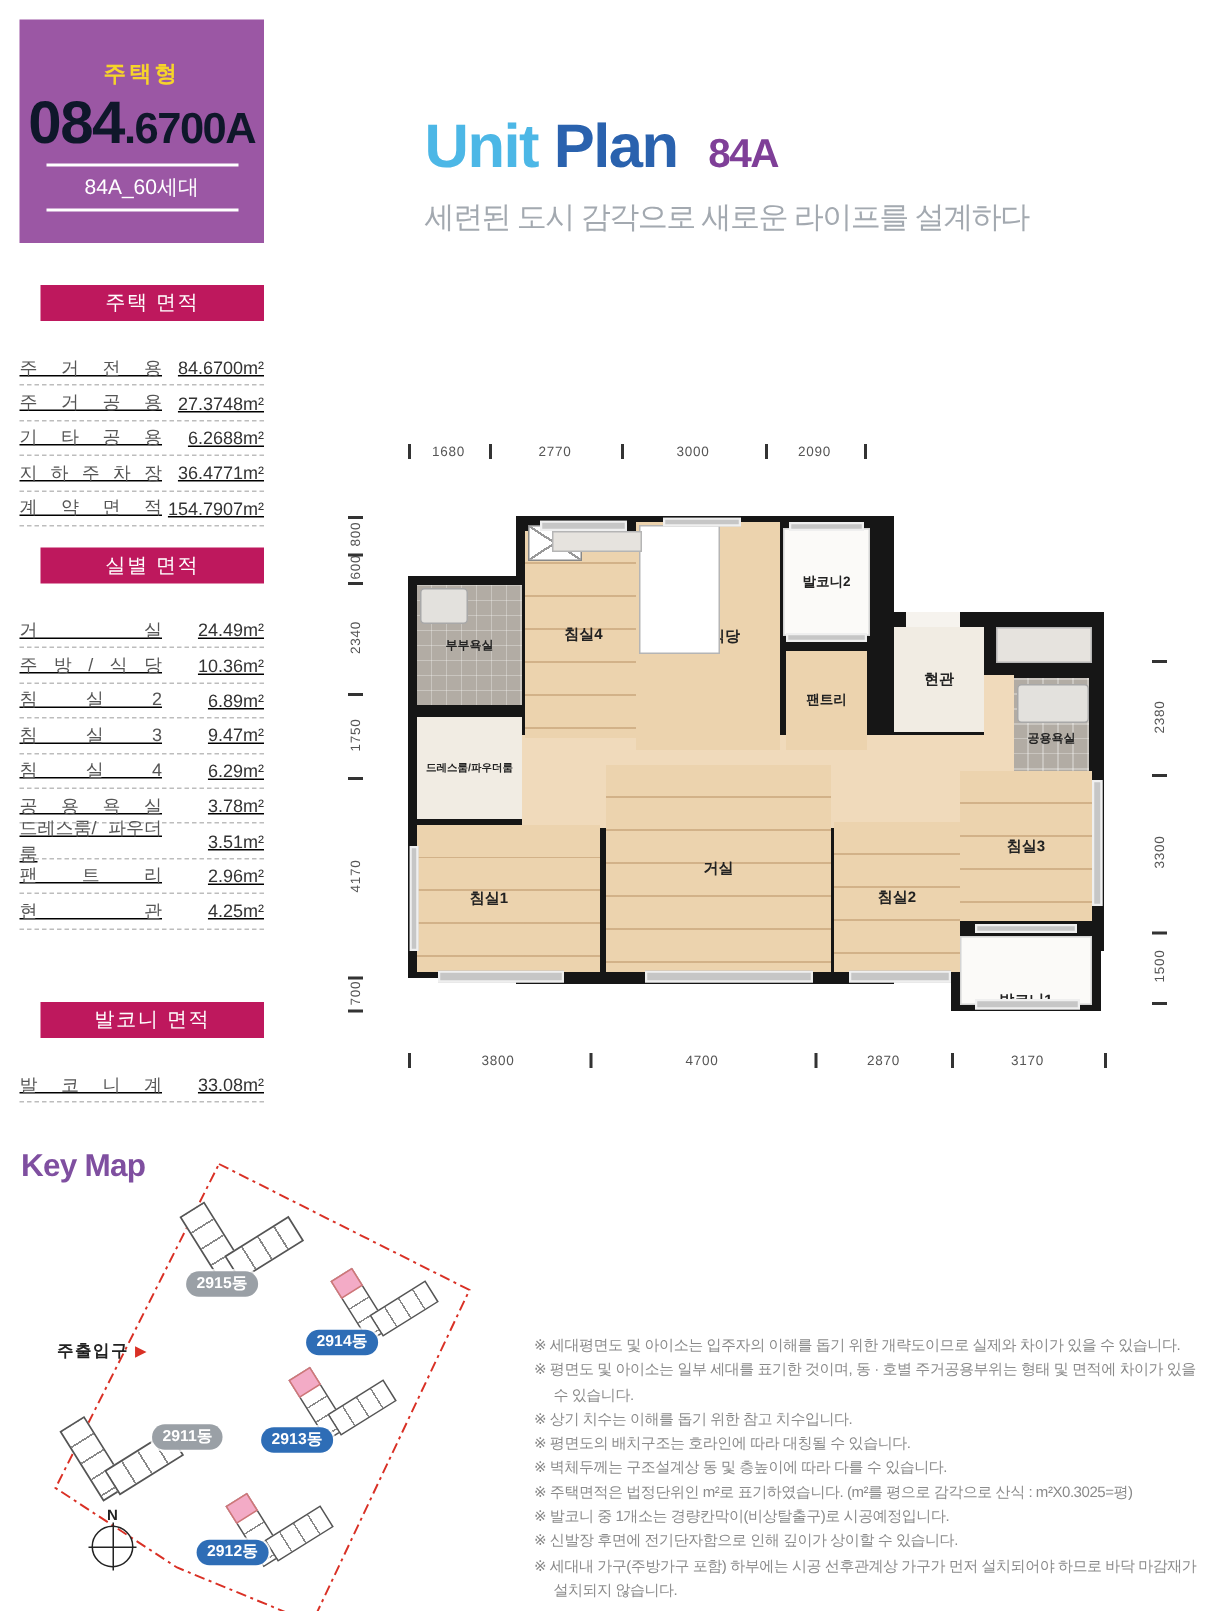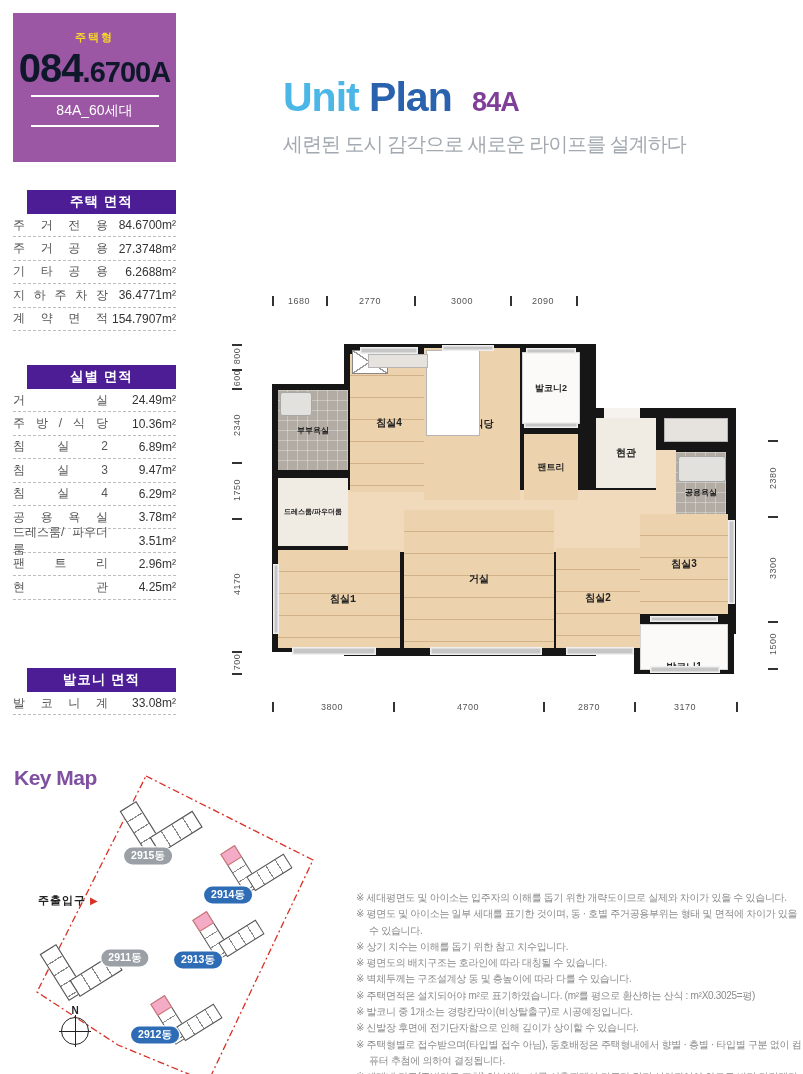--- a/index.html
+++ b/index.html
@@ -1,38 +1,38 @@
 <!DOCTYPE html>
 <html><head>
 <meta charset="utf-8">
 <style>
   html,body{margin:0;padding:0;}
   body{width:803px;height:1074px;position:relative;background:#fff;overflow:hidden;
        font-family:"Liberation Sans","DejaVu Sans",sans-serif;}
   .abs{position:absolute;}
   
   .badge{left:13px;top:13px;width:163px;height:149px;background:#9b57a4;text-align:center;}
-  .badge-type{margin-top:17px;color:#f6d42a;font-size:11px;font-weight:bold;letter-spacing:2px;}
+  .badge-type{margin-top:27px;color:#f6d42a;font-size:15px;font-weight:bold;letter-spacing:2px;}
   .badge-code{margin-top:2px;color:#0f172a;font-weight:bold;line-height:1.05;}
   .badge-code .big{font-size:40px;letter-spacing:-1px;}
   .badge-code .small{font-size:29px;letter-spacing:-1px;}
   .badge-sep{width:128px;height:2px;background:#fff;margin:6px auto 0;}
   .badge-units{color:#fff;font-size:14px;padding:5px 0 0;}
   .badge-sep2{width:128px;height:2px;background:#fff;margin:5px auto 0;}
   
   .main-title{left:283px;top:74px;font-size:41px;font-weight:bold;letter-spacing:-1px;}
   .t-unit{color:#4cb7e6;}
   .t-plan{color:#2a62ae;}
   .t-code{color:#7f3f98;font-size:27px;font-weight:bold;margin-left:10px;}
   .subtitle{left:283px;top:131px;font-size:20px;color:#a3a9b0;letter-spacing:-1px;}
   
   .area-table{left:13px;width:163px;}
-  .at-header{margin-left:14px;height:24px;line-height:24px;background:#4c1d95;color:#fff;
-             text-align:center;font-size:13.5px;font-weight:bold;letter-spacing:1px;}
-  .at-body{margin-top:0;}
+  .at-header{margin-left:14px;height:24px;line-height:24px;background:#be185d;color:#fff;
+             text-align:center;font-size:13.5px;font-weight:normal;letter-spacing:1px;}
+  .at-body{margin-top:20px;text-decoration:underline;}
   .at-row{display:flex;justify-content:space-between;align-items:center;height:22.4px;
           border-bottom:1px dashed #bdbdbd;font-size:12px;}
   .at-label{color:#555;width:95px;text-align:justify;text-align-last:justify;}
   .at-value{color:#333;}
   
   #plan{left:272px;top:344px;width:464px;height:332px;}
   .wall{position:absolute;background:#161616;}
   .room{position:absolute;}
   .wood{background:#ecd3ae;}
   .wood2{background:#f0dabb;}
@@ -203,21 +203,21 @@
     <div class="room-label" style="left: 279px; top: 123px; font-size: 9px;">팬트리</div>
     <div class="room light" style="left: 324px; top: 74px; width: 60px; height: 70px;"></div>
     <div class="room-label" style="left: 354px; top: 109px; font-size: 10px;">현관</div>
     <div class="room tile" style="left: 404px; top: 108px; width: 50px; height: 80px;"></div>
     <div class="room-label" style="left: 429px; top: 148px; font-size: 8px;">공용욕실</div>
     <div class="room tile" style="left: 6px; top: 46px; width: 70px; height: 80px;"></div>
     <div class="room-label" style="left: 41px; top: 86px; font-size: 8px;">부부욕실</div>
     <div class="room light" style="left: 6px; top: 134px; width: 70px; height: 68px;"></div>
     <div class="room-label" style="left: 41px; top: 168px; font-size: 7px;">드레스룸/파우더룸</div>
     <div class="room wood planks" style="left: 6px; top: 206px; width: 122px; height: 98px;"></div>
-    <div class="room-label" style="left: 71px; top: 255px; font-size: 10px; font-family: Liberation Mono, monospace;">침실1</div>
+    <div class="room-label" style="left: 54px; top: 255px; font-size: 10px;">침실1</div>
     <div class="room wood planks" style="left: 132px; top: 166px; width: 150px; height: 138px;"></div>
     <div class="room-label" style="left: 207px; top: 235px; font-size: 10px;">거실</div>
     <div class="room wood planks" style="left: 284px; top: 204px; width: 84px; height: 100px;"></div>
     <div class="room-label" style="left: 326px; top: 254px; font-size: 10px;">침실2</div>
     <div class="room wood planks" style="left: 368px; top: 170px; width: 88px; height: 100px;"></div>
     <div class="room-label" style="left: 412px; top: 220px; font-size: 10px;">침실3</div>
     <div class="room white" style="left: 368px; top: 280px; width: 88px; height: 46px;"></div>
     <div class="room-label" style="left: 412px; top: 303px; font-size: 10px; margin-top: 20px;">발코니1</div>
     <div class="counter" style="left: 154px; top: 6px; width: 52px; height: 84px;"></div>
     <div class="xbox" style="left: 80px; top: 6px; width: 34px; height: 22px;"></div>
@@ -327,18 +327,17 @@
   <div class="n">N</div>
   <div class="dial"></div>
 </div>
 
 <div class="abs" id="notes">
     <div class="note">※ 세대평면도 및 아이소는 입주자의 이해를 돕기 위한 개략도이므로 실제와 차이가 있을 수 있습니다.</div>
     <div class="note">※ 평면도 및 아이소는 일부 세대를 표기한 것이며, 동 · 호별 주거공용부위는 형태 및 면적에 차이가 있을 수 있습니다.</div>
     <div class="note">※ 상기 치수는 이해를 돕기 위한 참고 치수입니다.</div>
     <div class="note">※ 평면도의 배치구조는 호라인에 따라 대칭될 수 있습니다.</div>
     <div class="note">※ 벽체두께는 구조설계상 동 및 층높이에 따라 다를 수 있습니다.</div>
-    <div class="note">※ 주택면적은 설치되어야 m²로 표기하였습니다. (m²를 평으로 환산하는 산식 : m²X0.3025=평)</div>
+    <div class="note">※ 주택면적은 법정단위인 m²로 표기하였습니다. (m²를 평으로 감각으로 산식 : m²X0.3025=평)</div>
     <div class="note">※ 발코니 중 1개소는 경량칸막이(비상탈출구)로 시공예정입니다.</div>
     <div class="note">※ 신발장 후면에 전기단자함으로 인해 깊이가 상이할 수 있습니다.</div>
-    <div class="note">※ 주택형별로 접수받으며(타입별 접수 아님), 동호배정은 주택형내에서 향별 · 층별 · 타입별 구분 없이 컴퓨터 추첨에 의하여 결정됩니다.</div>
     <div class="note">※ 세대내 가구(주방가구 포함) 하부에는 시공 선후관계상 가구가 먼저 설치되어야 하므로 바닥 마감재가 설치되지 않습니다.</div>
   </div>
 
 </body></html>

